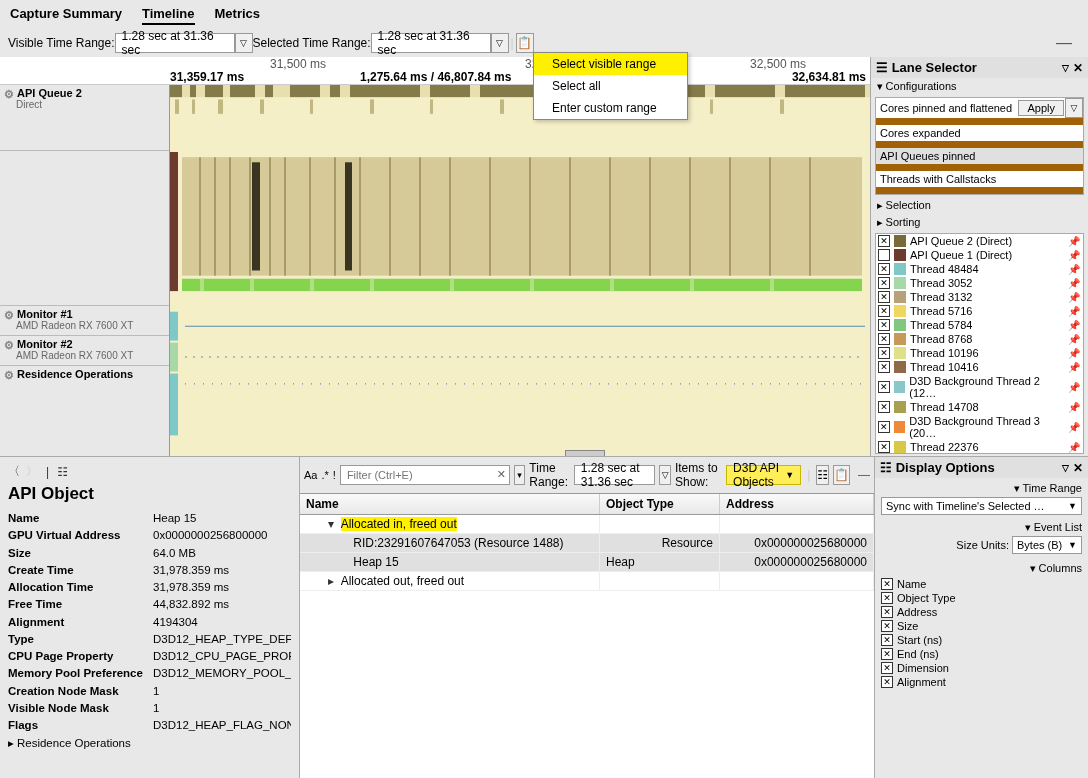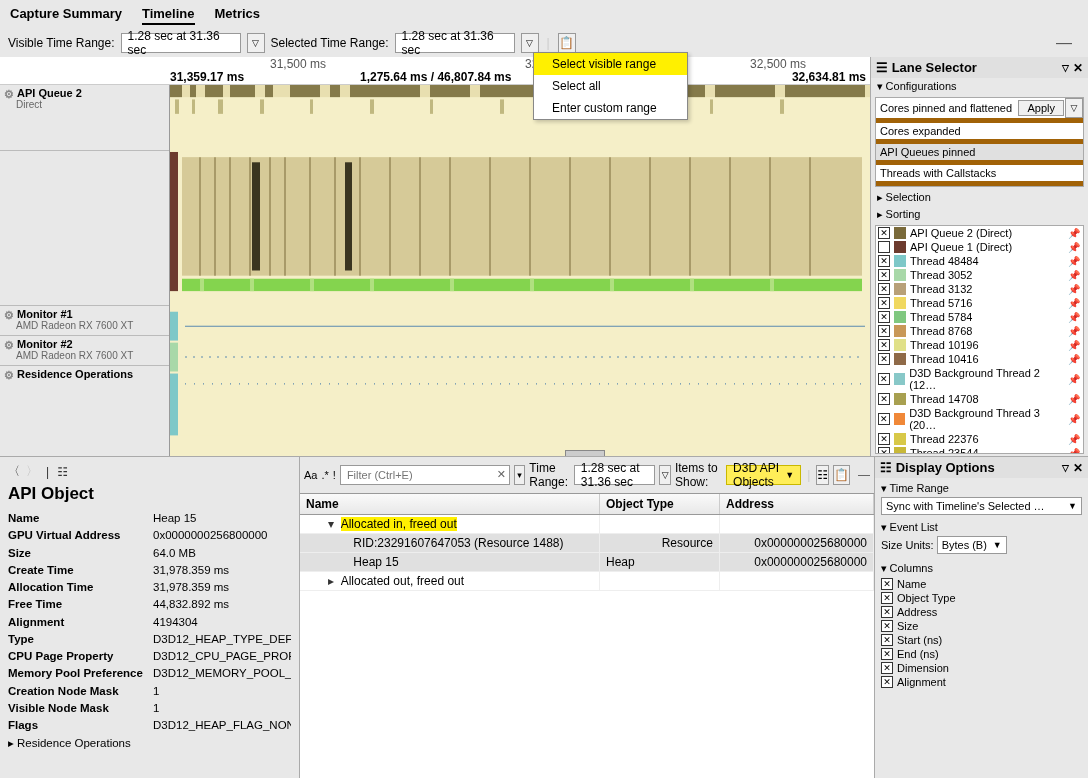--- a/index.html
+++ b/index.html
@@ -4,21 +4,21 @@
 <style>
   * { box-sizing: border-box; margin: 0; padding: 0; font-family: "Segoe UI", Arial, sans-serif; }
   body { background: #e8e8e8; font-size: 12px; color: #000; width: 1088px; height: 778px; overflow: hidden; display: flex; flex-direction: column; }
   
   
   .top-tabs { display: flex; gap: 20px; padding: 4px 10px; background: #e8e8e8; font-size: 13px; }
   .top-tabs span { font-weight: bold; padding: 2px 0; }
   .top-tabs .active { border-bottom: 2px solid #000; }
   
   
-  .time-range-row { display: flex; align-items: center; gap: 6px; padding: 4px 8px; background: #e8e8e8; }
+  .time-range-row { display: flex; align-items: center; padding: 4px 8px; background: #e8e8e8; }
   .time-range-row .lbl { font-size: 12px; }
   .fld { background: #fff; border: 1px solid #999; padding: 2px 6px; height: 20px; display: inline-flex; align-items: center; }
   .tribtn { width: 18px; height: 20px; background: #f0f0f0; border: 1px solid #999; display: inline-flex; align-items: center; justify-content: center; cursor: pointer; font-size: 9px; }
   .iconbtn { width: 18px; height: 20px; background: #f0f0f0; border: 1px solid #999; display: inline-flex; align-items: center; justify-content: center; cursor: pointer; }
   
   
   .upper { display: flex; height: 400px; border-bottom: 1px solid #aaa; }
   .timeline-area { flex: 1; display: flex; flex-direction: column; position: relative; background: #fff; min-width: 0; }
   
   
@@ -44,21 +44,21 @@
   .scroll-handle { position: absolute; bottom: -6px; left: 395px; width: 40px; height: 12px; background: #ccc; border: 1px solid #888; }
   
   
   .lane-selector { width: 218px; background: #e8e8e8; border-left: 1px solid #aaa; display: flex; flex-direction: column; font-size: 11px; }
   .panel-hdr { display: flex; align-items: center; padding: 3px 5px; background: #e0e0e0; font-weight: bold; font-size: 13px; gap: 4px; }
   .panel-hdr .spacer { flex: 1; }
   .tri-icon { font-size: 9px; cursor: pointer; }
   .x-icon { cursor: pointer; font-size: 12px; }
   .sect-hdr { padding: 2px 6px; font-size: 11px; background: #e8e8e8; }
   .cfg-box { margin: 2px 4px; border: 1px solid #aaa; background: #fff; }
-  .cfg-row { display: flex; align-items: center; border-bottom: 5px solid #a16207; }
+  .cfg-row { display: flex; align-items: center; border-bottom: 7px solid #a16207; }
   .cfg-row .cfg-lbl { flex: 1; padding: 2px 4px; font-size: 11px; }
   .cfg-row.sel { background: #e0e0e0; }
   .apply-btn { padding: 1px 8px; border: 1px solid #999; background: #f0f0f0; font-size: 11px; margin: 1px; cursor: pointer; }
   .lane-list { flex:1; overflow: auto; margin: 2px 4px; background: #fff; border: 1px solid #aaa; }
   .lane-row { display: flex; align-items: center; padding: 1px 2px; gap: 4px; font-size: 11px; }
   .lane-row .chk { width: 12px; height: 12px; border: 1px solid #333; display: inline-flex; align-items: center; justify-content: center; font-size: 9px; line-height: 1; background:#fff;}
   .lane-row .swatch { width: 12px; height: 12px; }
   .lane-row .pin { color: #888; font-size: 10px; margin-left: auto; }
   
   
@@ -88,21 +88,21 @@
   .grid-row { display: flex; border-bottom: 1px solid #eee; font-size: 12px; }
   .grid-row > div { padding: 2px 6px; border-right: 1px solid #eee; }
   .grid-row.hl .name-cell-inner { background: #fff000; display: inline; }
   .grid-row.sel { background: #e0e0e0; }
   .indent1 { padding-left: 28px !important; }
   .indent2 { padding-left: 40px !important; }
   .expander { display:inline-block; width:10px; color:#333; }
   
   
   .disp-panel { width: 214px; border-left: 1px solid #aaa; background: #e8e8e8; display: flex; flex-direction: column; font-size: 11px; }
-  .disp-body { padding: 2px 6px; overflow: auto; }
+  .disp-body { padding: 2px 6px; overflow: auto; text-align: right; }
   .disp-sect { margin: 2px 0; font-size: 11px;}
   .disp-select { width: 100%; border: 1px solid #999; background: #fff; padding: 2px 4px; font-size: 11px; display: flex; justify-content: space-between; align-items: center; }
   .disp-lbl { display: inline-block; }
   .chk-line { display: flex; align-items: center; gap: 4px; padding: 1px 0; }
   .chk-line .chk { width: 12px; height: 12px; border: 1px solid #333; display: inline-flex; align-items: center; justify-content: center; font-size: 9px; background:#fff;}
   
   .sep { color: #ccc; margin: 0 2px; }
   .small { font-size: 11px; }
 </style>
 </head>

